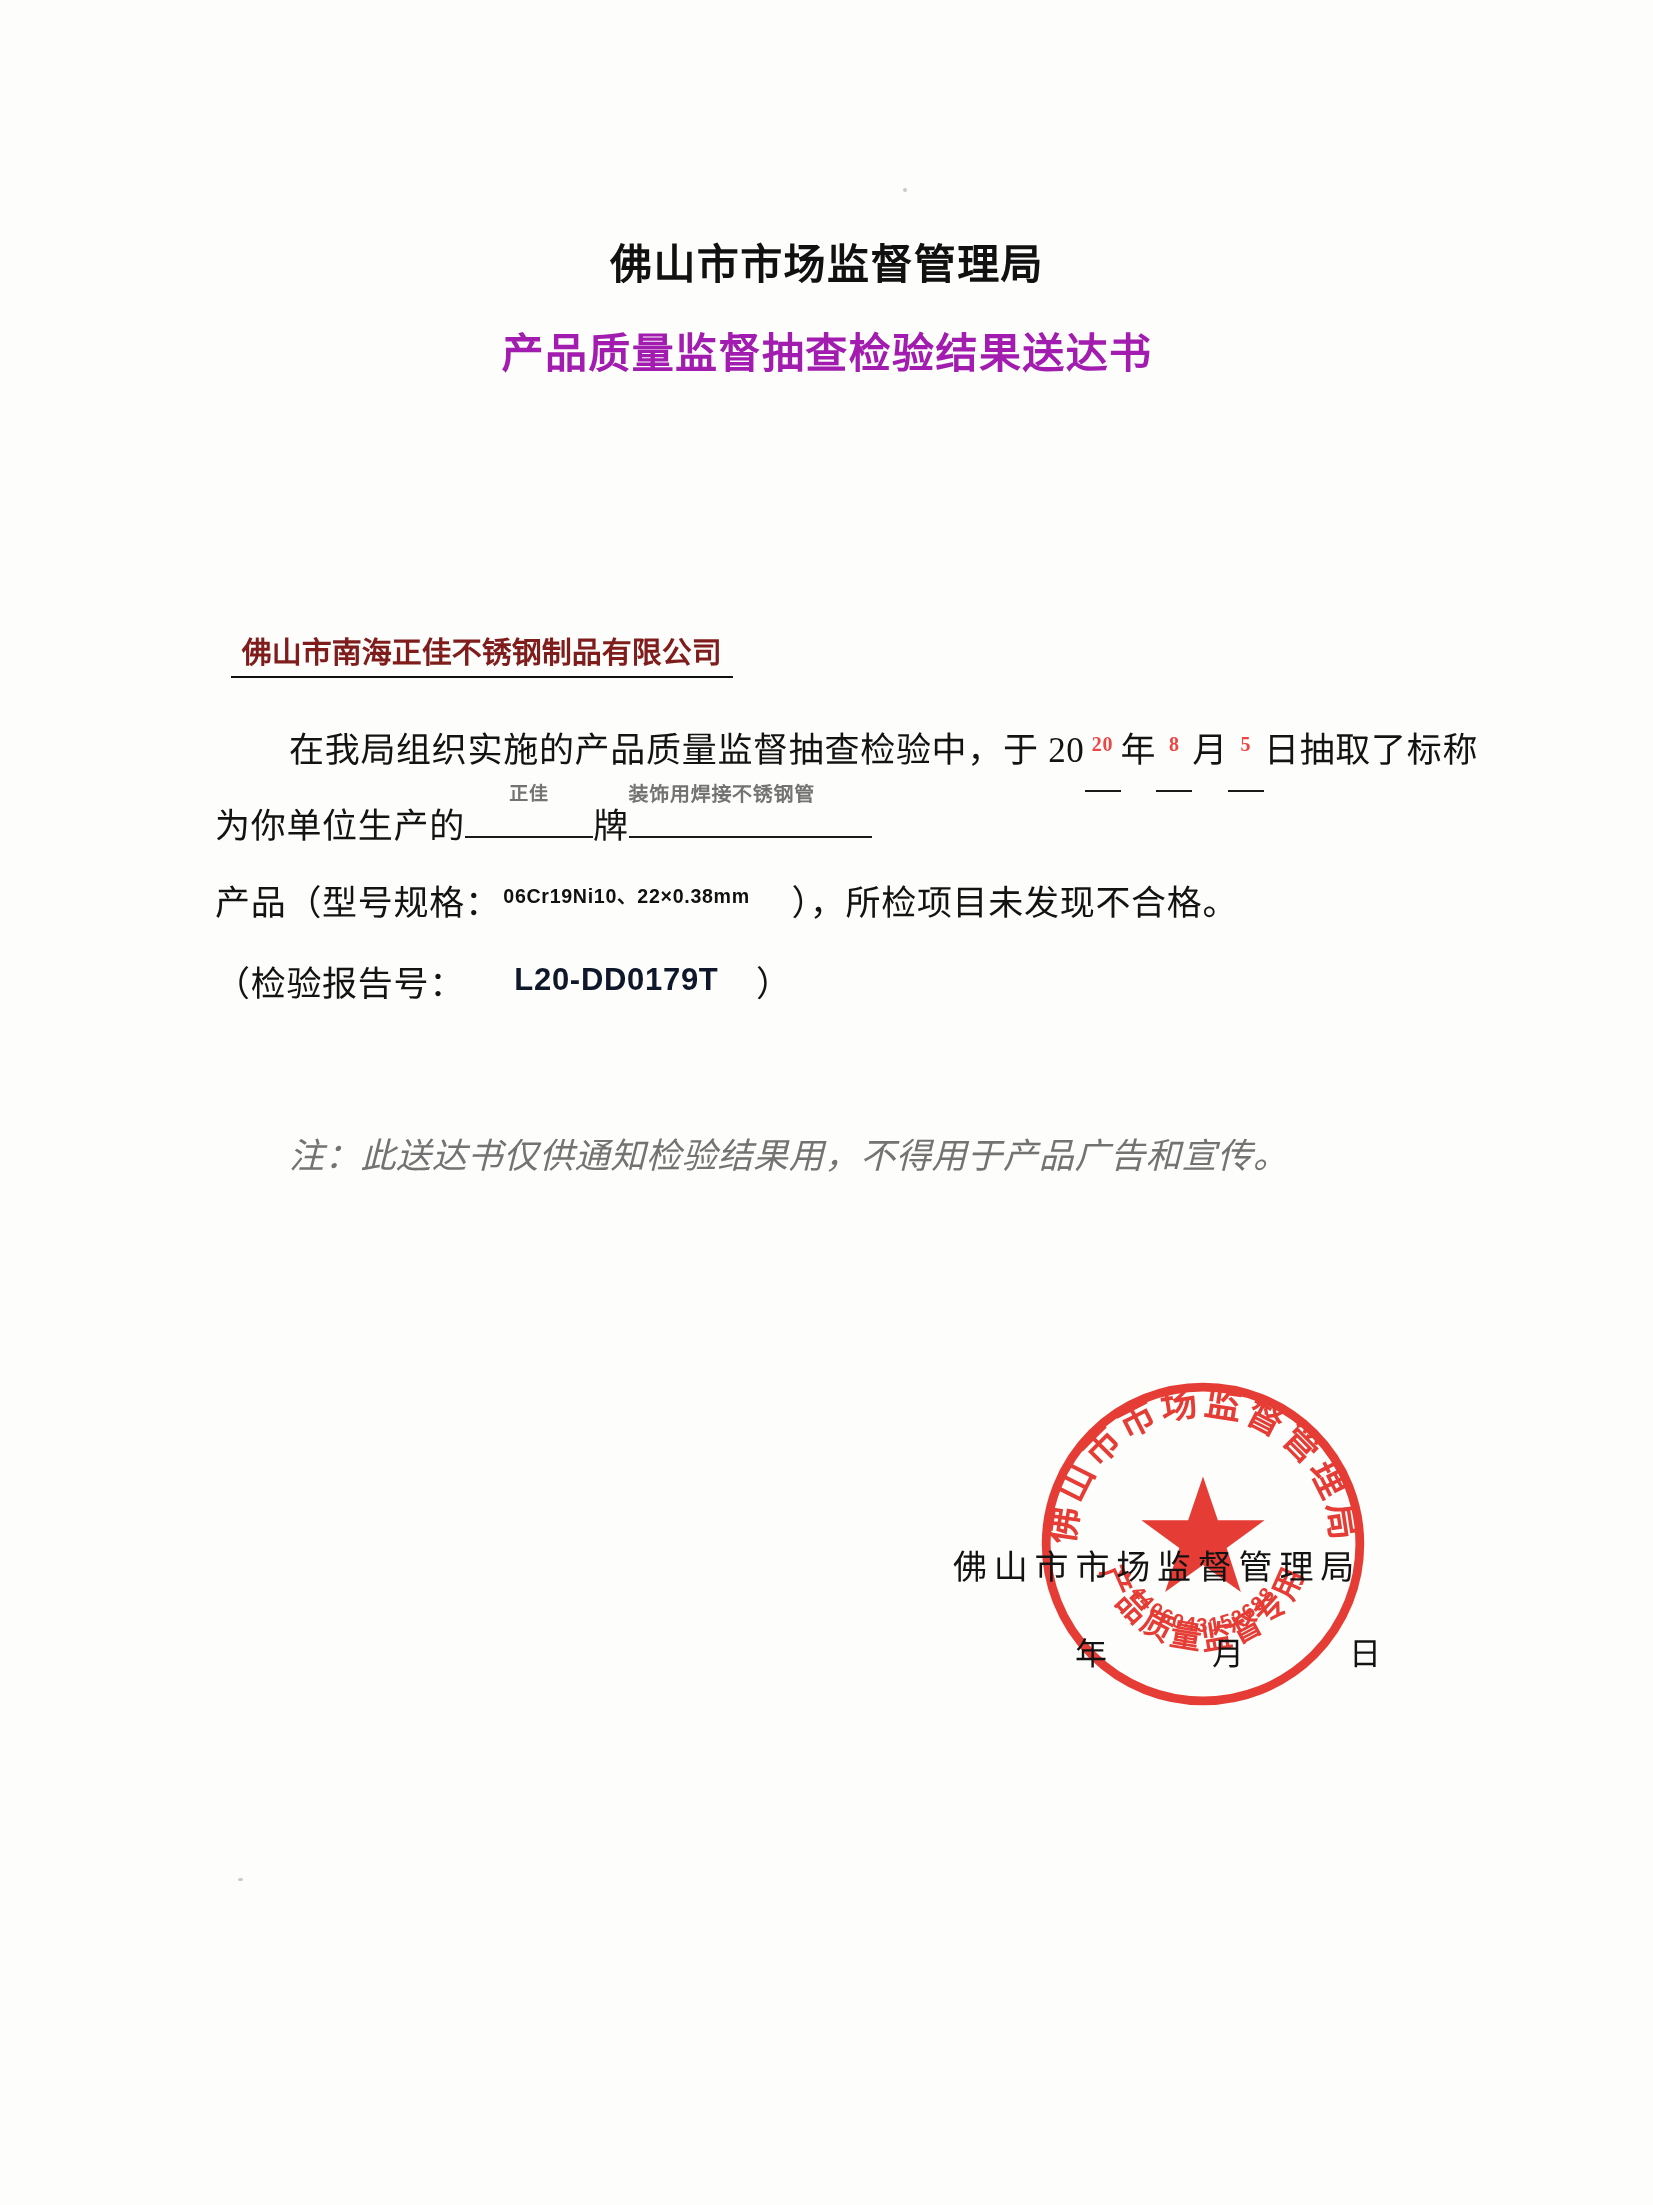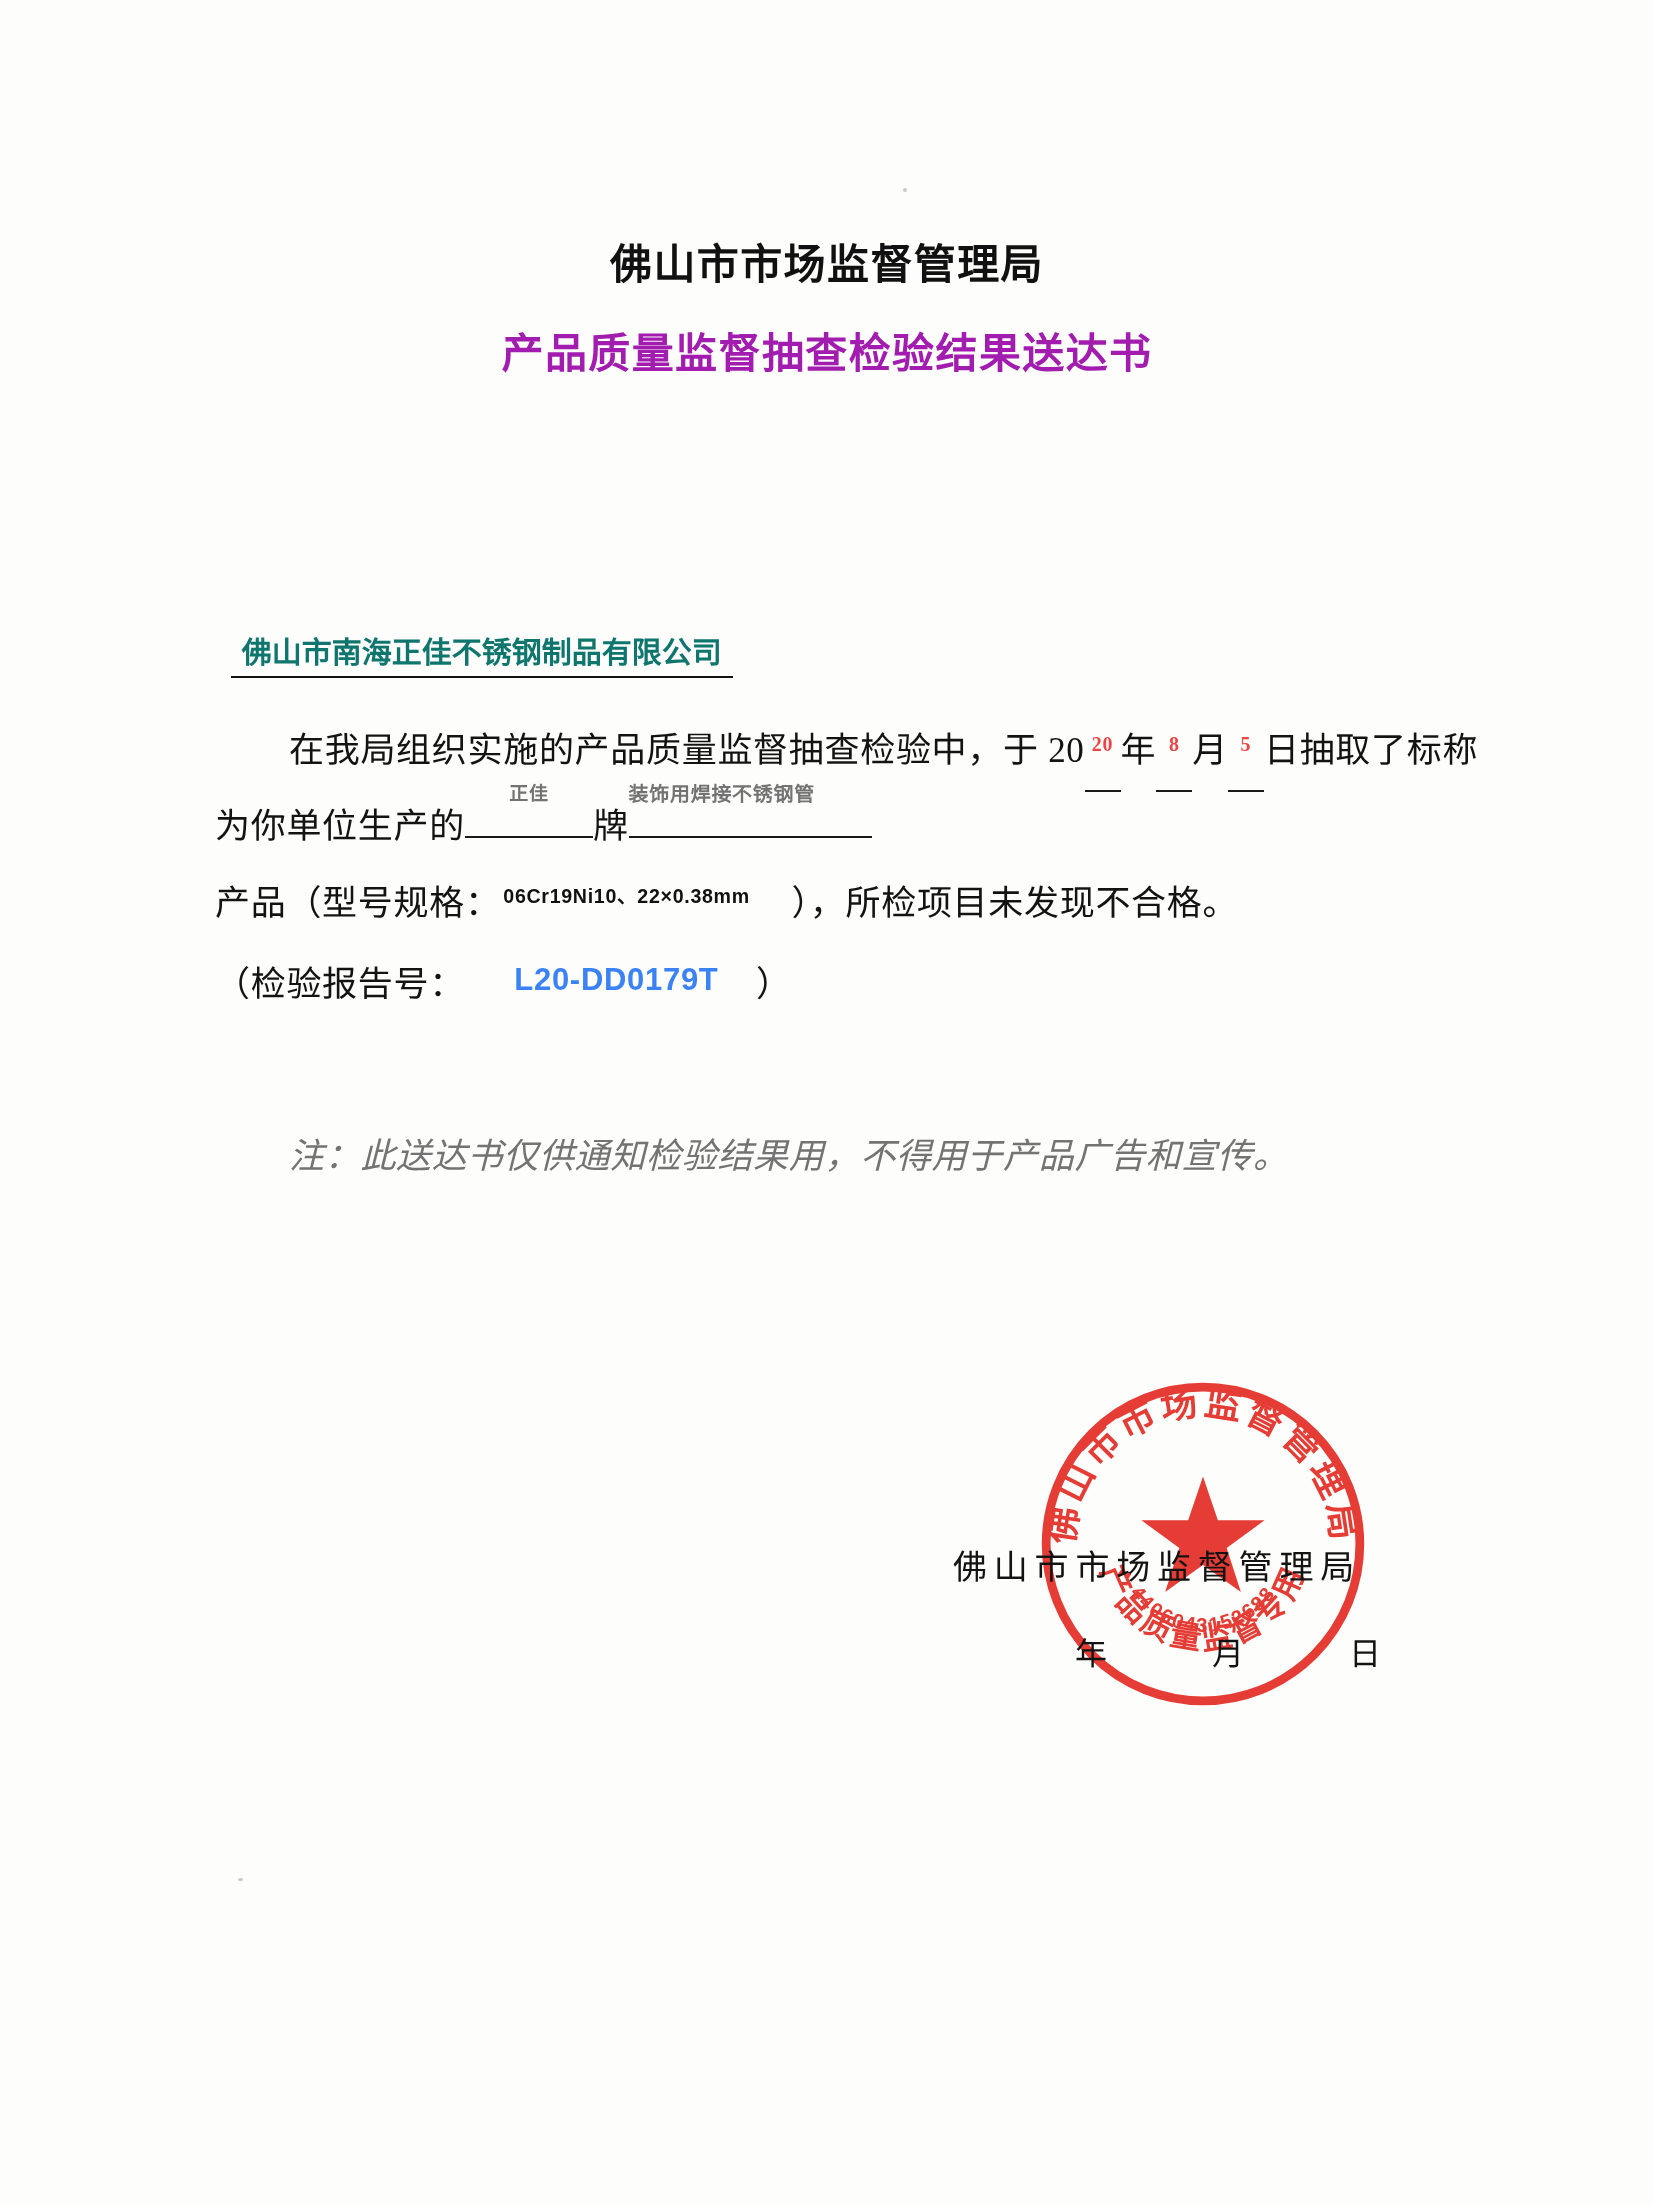--- a/index.html
+++ b/index.html
@@ -53,21 +53,21 @@
     position: absolute;
     top: 628px;
     left: 215px;
     width: 1297px;
   }
 
   .addressee {
     font-family: "Liberation Sans", "DejaVu Sans", sans-serif;
     font-weight: bold;
     font-size: 30px;
-    color: #0f766e;
+    color: #7f1d1d;
     display: inline-block;
     border-bottom: 2px solid #111;
     padding: 0 10.8px 4px 10.8px;
     margin-left: 16px;
   }
 
   .para {
     font-size: 35px;
     line-height: 70px;
     margin-top: 38px;
@@ -133,21 +133,21 @@
 
   .report-slot {
     display: inline-block;
     min-width: 291px;
     text-align: center;
   }
   .report-no {
     font-family: "Liberation Sans", "DejaVu Sans", sans-serif;
     font-weight: bold;
     font-size: 31px;
-    color: #3b82f6;
+    color: #0f172a;
     position: relative;
     top: -5.4px;
     letter-spacing: 0.7px;
     margin-left: 12px;
   }
 
   .note {
     font-size: 35px;
     line-height: 70px;
     margin-top: 101px;

